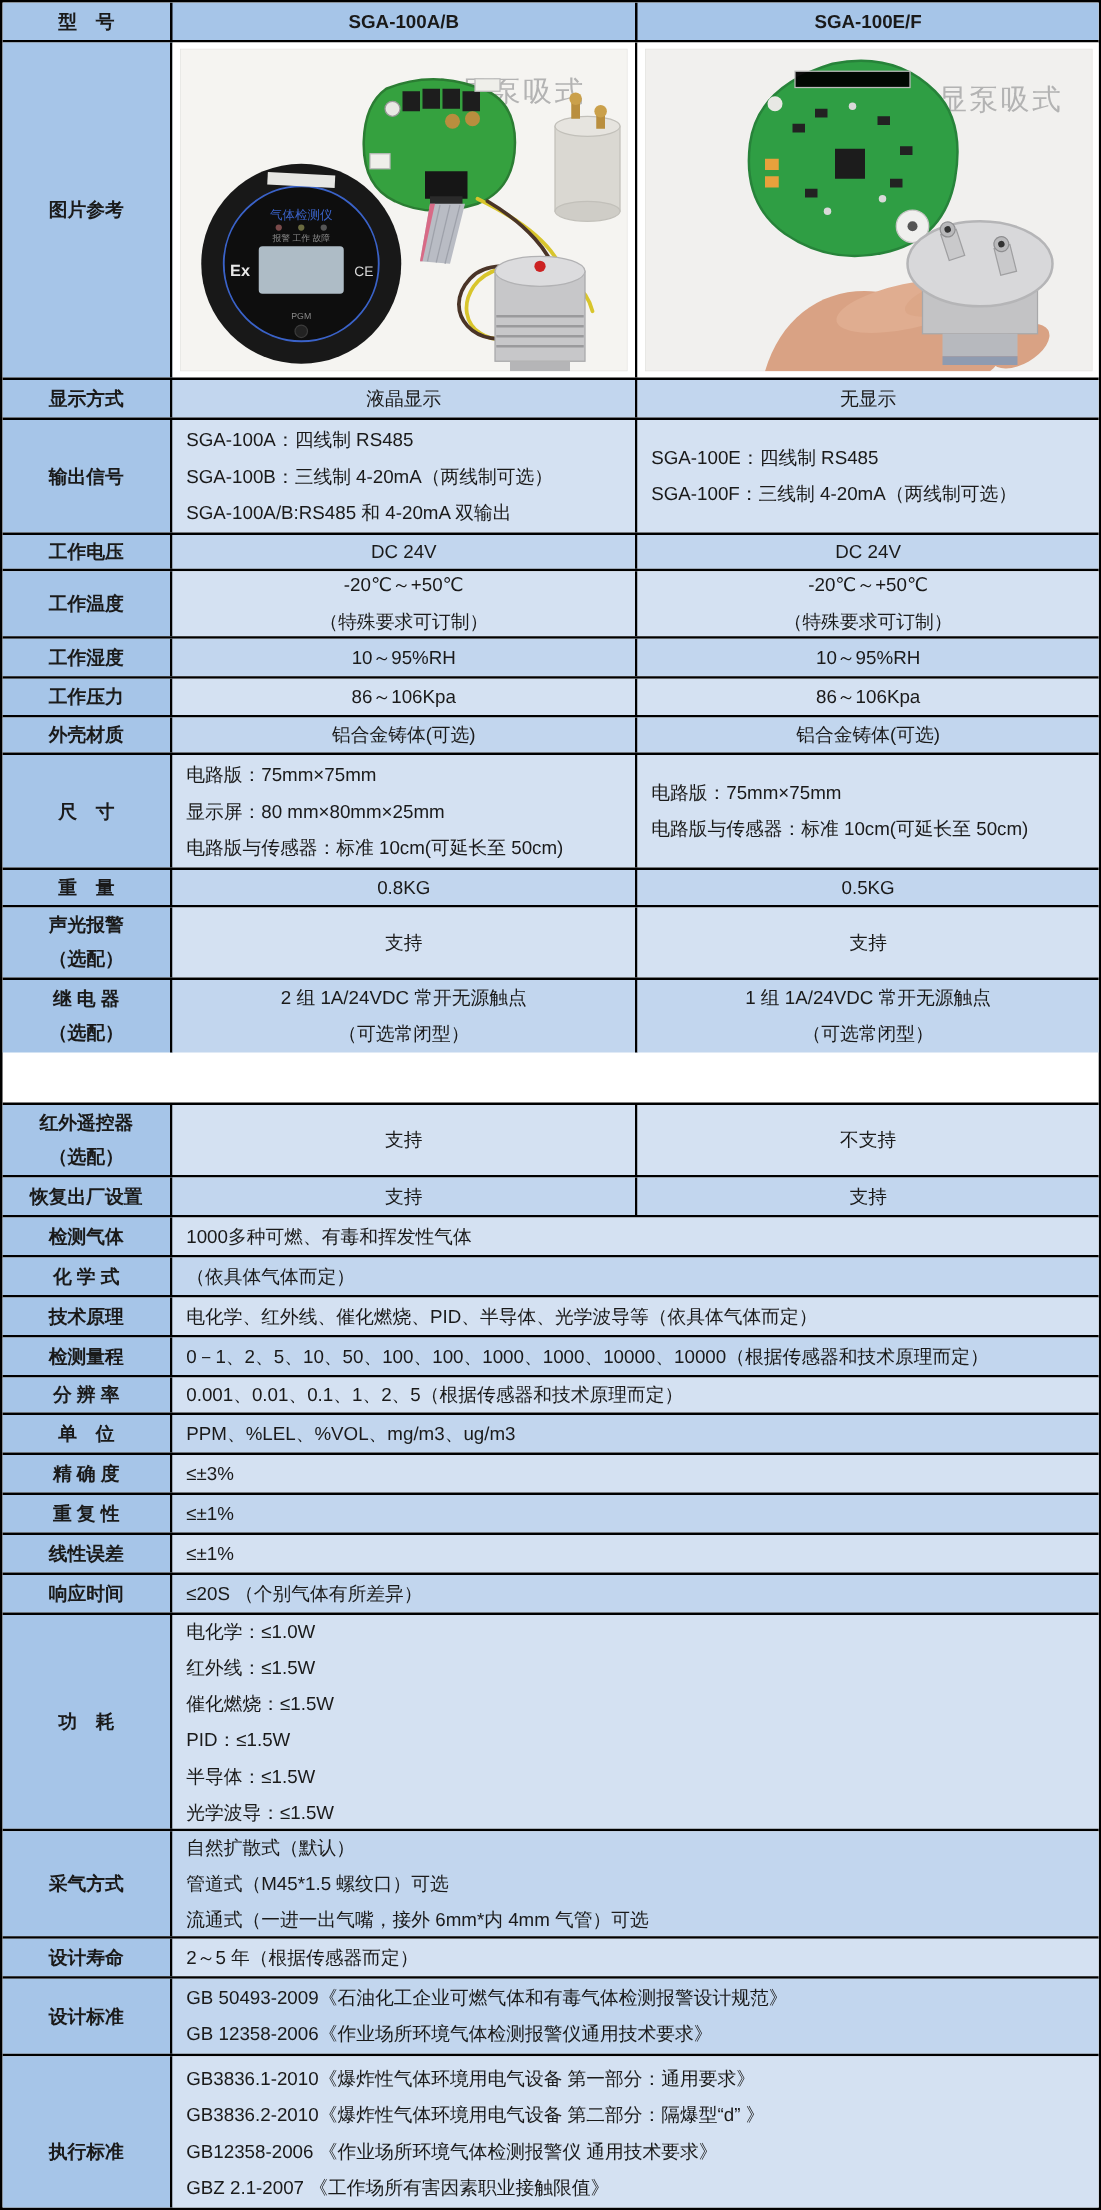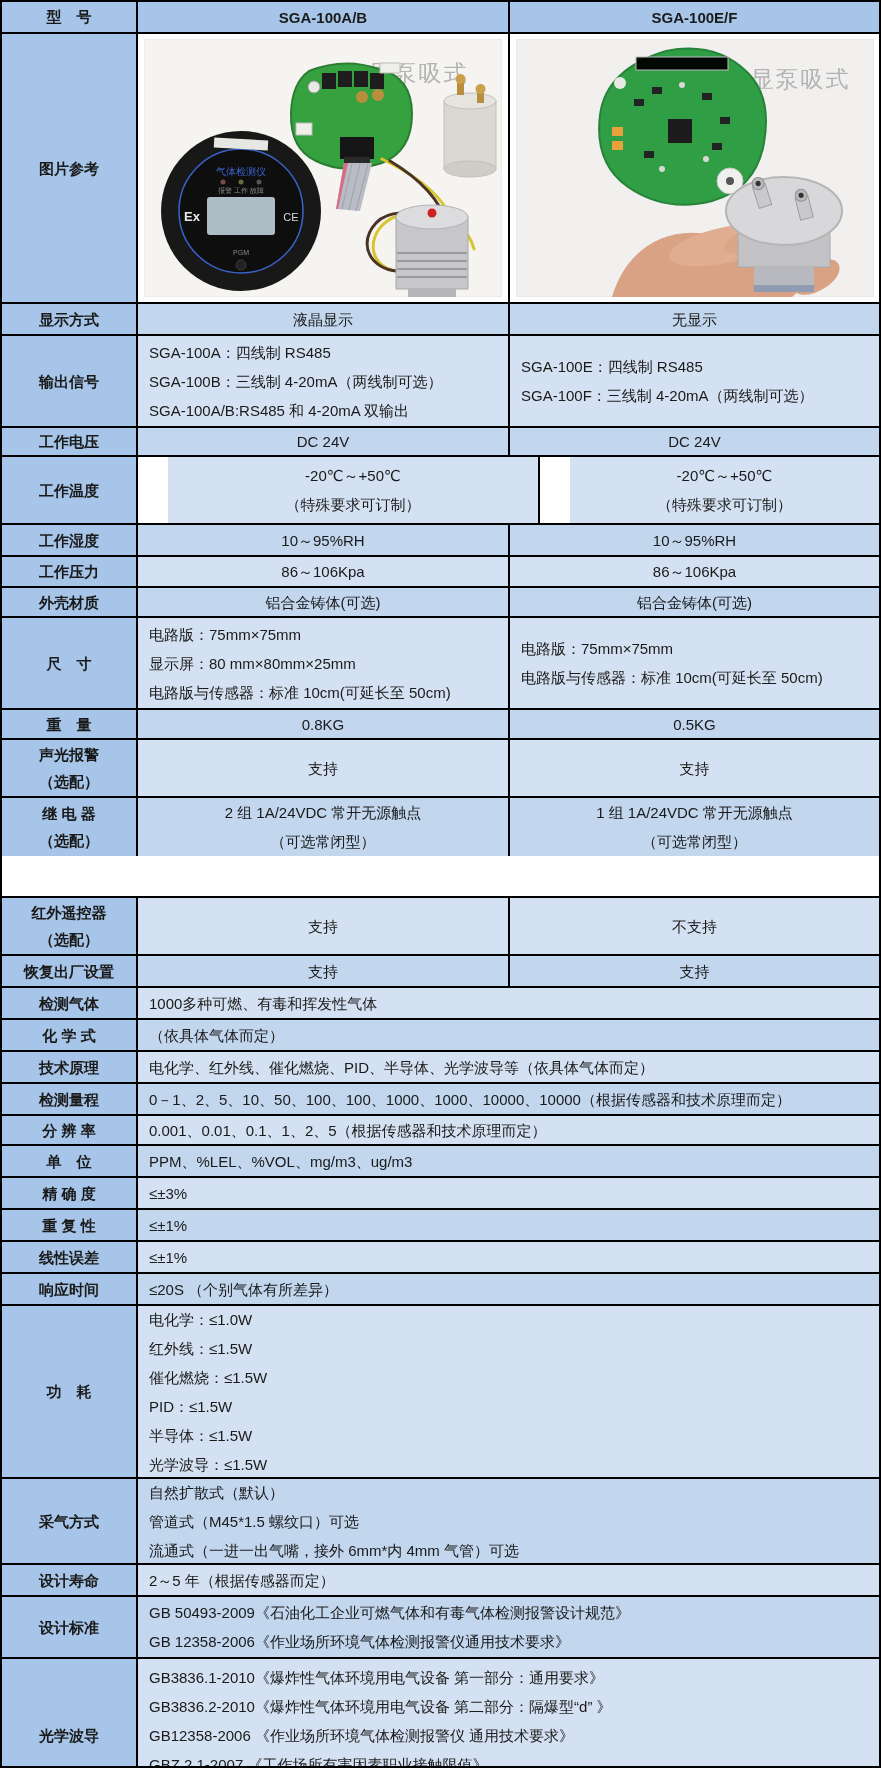--- a/index.html
+++ b/index.html
@@ -236,21 +236,21 @@
       <div class="label-cell">
         <div>工作电压</div>
       </div>
       <div class="val center first">
         <div>DC 24V</div>
       </div>
       <div class="val center">
         <div>DC 24V</div>
       </div>
     </div>
-    <div class="row light" style="height: 68px; gap: 30px;">
+    <div class="row light" style="height: 54px;">
       <div class="label-cell">
         <div>工作温度</div>
       </div>
       <div class="val center first">
         <div>-20℃～+50℃</div>
         <div>（特殊要求可订制）</div>
       </div>
       <div class="val center">
         <div>-20℃～+50℃</div>
         <div>（特殊要求可订制）</div>
@@ -478,21 +478,21 @@
       <div class="label-cell">
         <div>设计标准</div>
       </div>
       <div class="val left">
         <div>GB 50493-2009《石油化工企业可燃气体和有毒气体检测报警设计规范》</div>
         <div>GB 12358-2006《作业场所环境气体检测报警仪通用技术要求》</div>
       </div>
     </div>
     <div class="row light" style="height: 155px;">
       <div class="label-cell">
-        <div>光学波导</div>
+        <div>执行标准</div>
       </div>
       <div class="val left">
         <div>GB3836.1-2010《爆炸性气体环境用电气设备 第一部分：通用要求》</div>
         <div>GB3836.2-2010《爆炸性气体环境用电气设备 第二部分：隔爆型“d” 》</div>
         <div>GB12358-2006 《作业场所环境气体检测报警仪 通用技术要求》</div>
         <div>GBZ 2.1-2007 《工作场所有害因素职业接触限值》</div>
         <div>Q/SGA 01-2014《深国安电子科技有限公司企业执行标准》</div>
       </div>
     </div>
     <div style="display:contents"></div>

